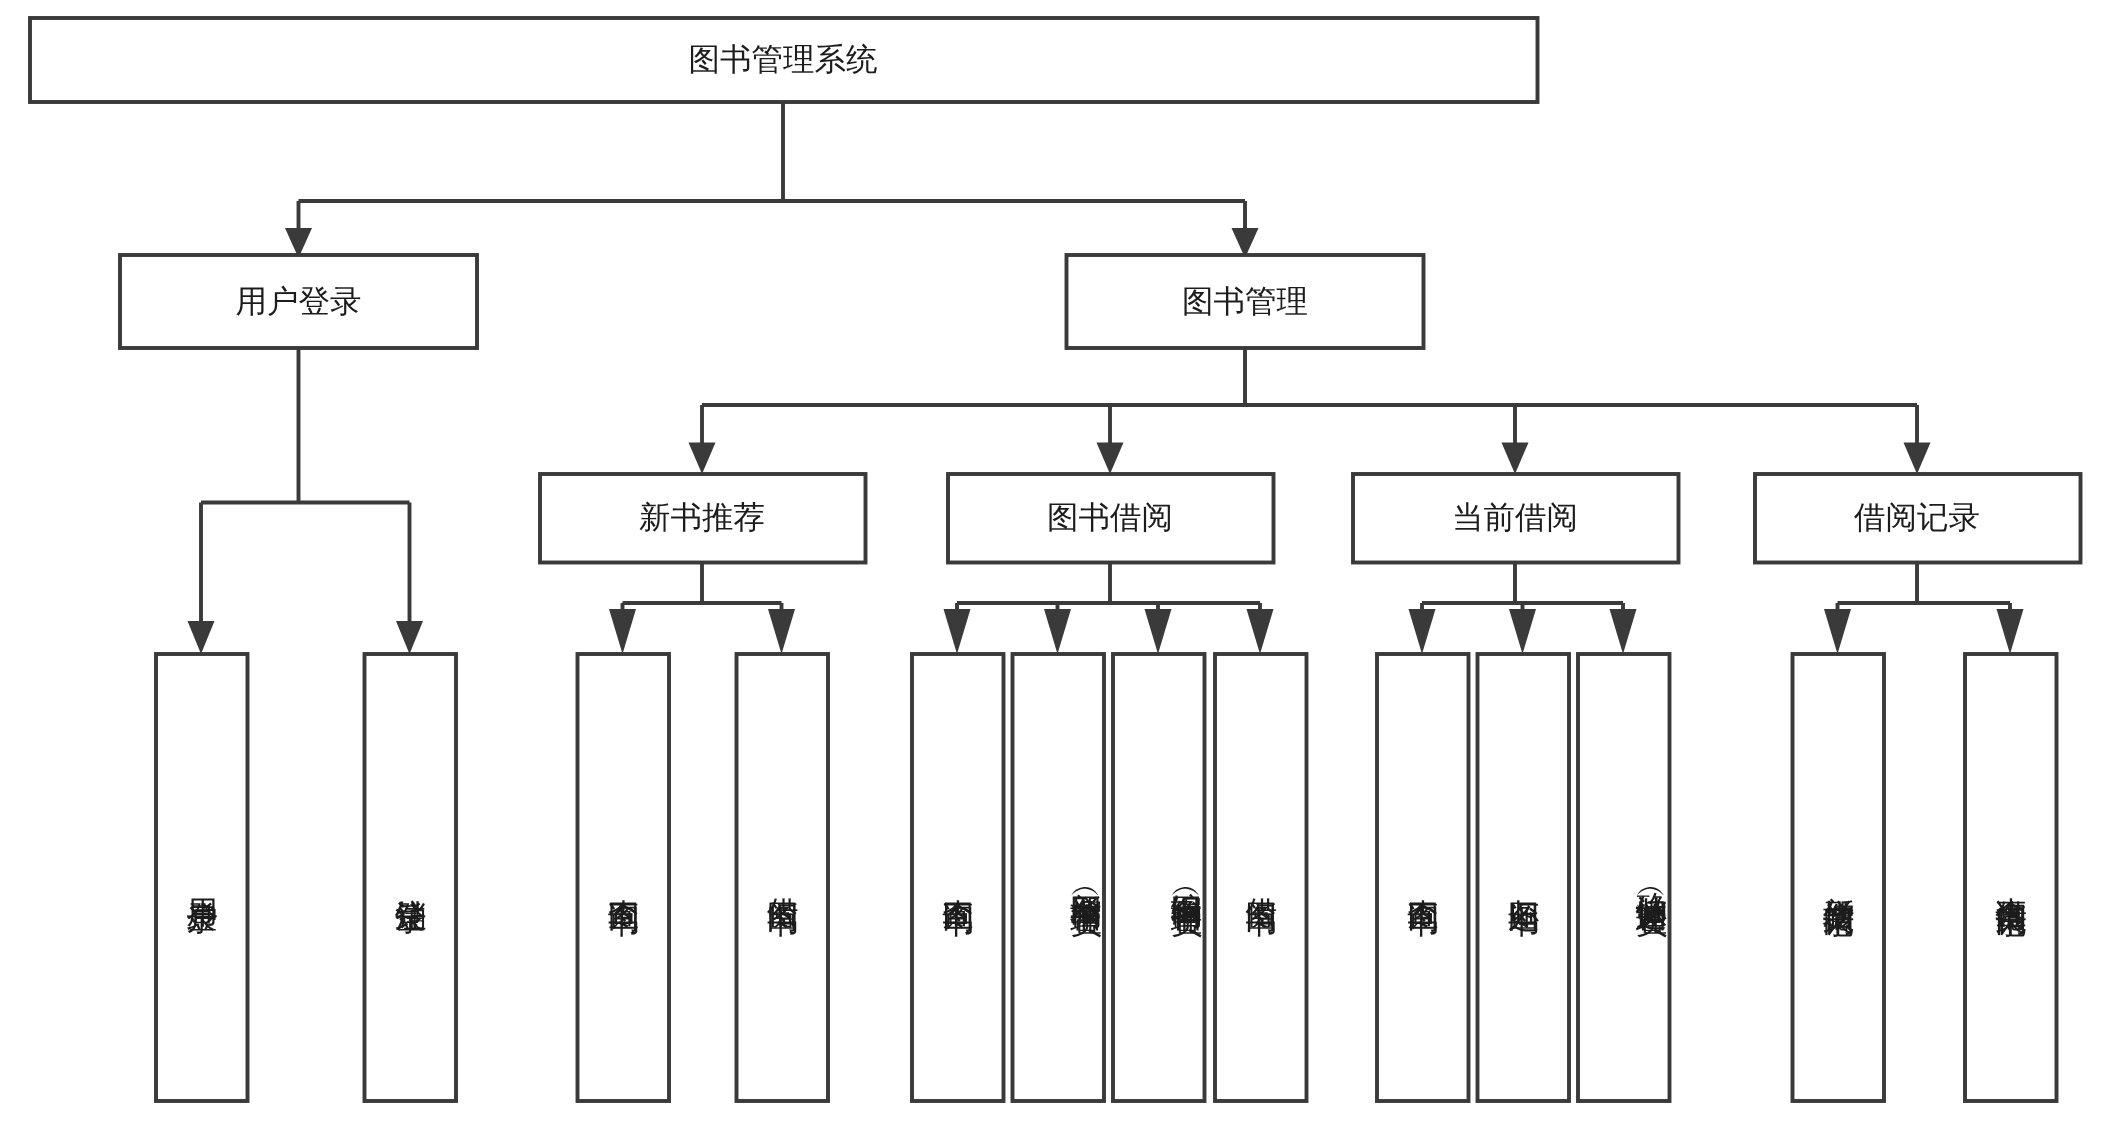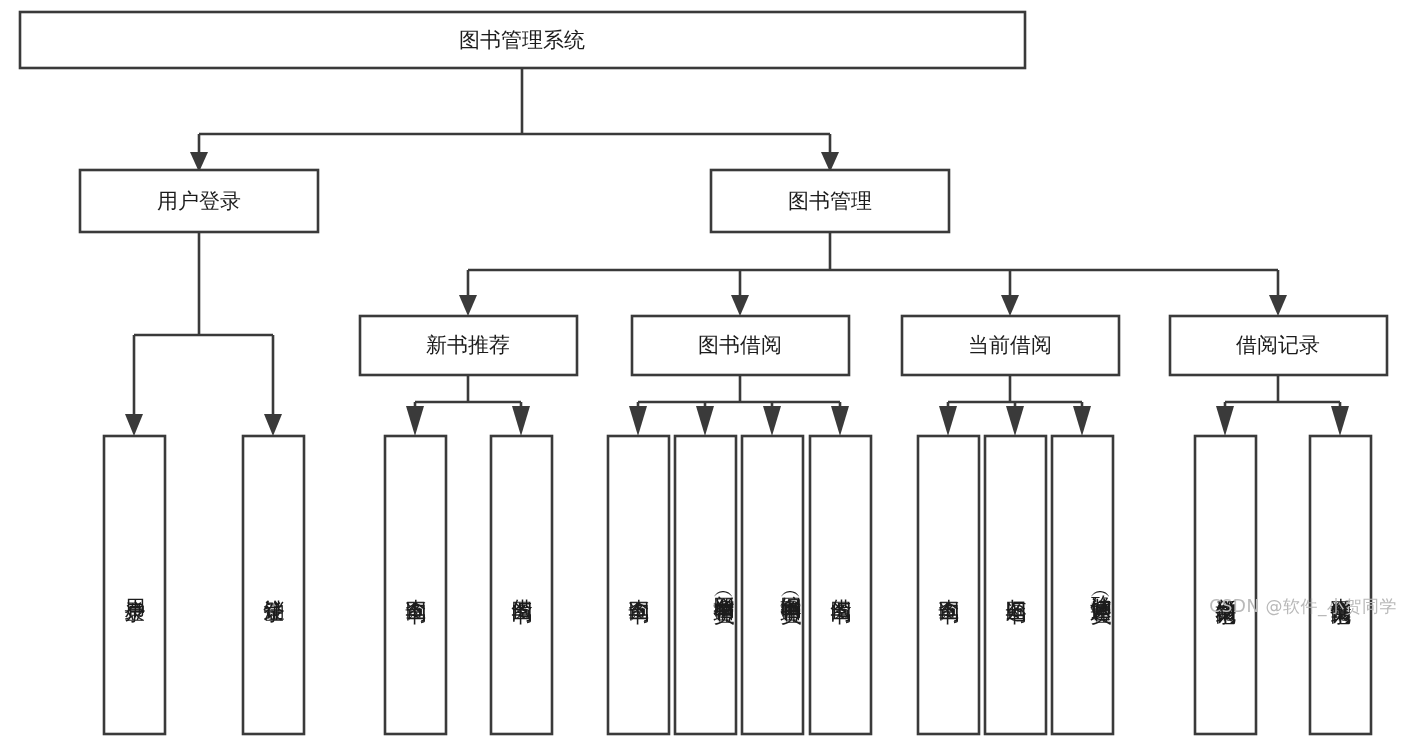--- a/index.html
+++ b/index.html
@@ -208,14 +208,13 @@
   <div class="node-label-v" style="left:742px; top:436px; width:61px; height:298px; align-items:flex-start;">编辑图书（管理员）</div>
   <div class="node-label-v" style="left:810px; top:436px; width:61px; height:298px;">借阅图书</div>
 
   <div class="node-label-v" style="left:918px; top:436px; width:61px; height:298px;">查询图书</div>
   <div class="node-label-v" style="left:985px; top:436px; width:61px; height:298px;">归还图书</div>
   <div class="node-label-v" style="left:1052px; top:436px; width:61px; height:298px; align-items:flex-start;">确认归还（管理员）</div>
 
   <div class="node-label-v" style="left:1195px; top:436px; width:61px; height:298px;">新增借阅记录</div>
   <div class="node-label-v" style="left:1310px; top:436px; width:61px; height:298px;">查询借阅记录</div>
 
-  <div class="watermark">CSDN @软件_小贺同学</div>
 </div>
 
 </body></html>

